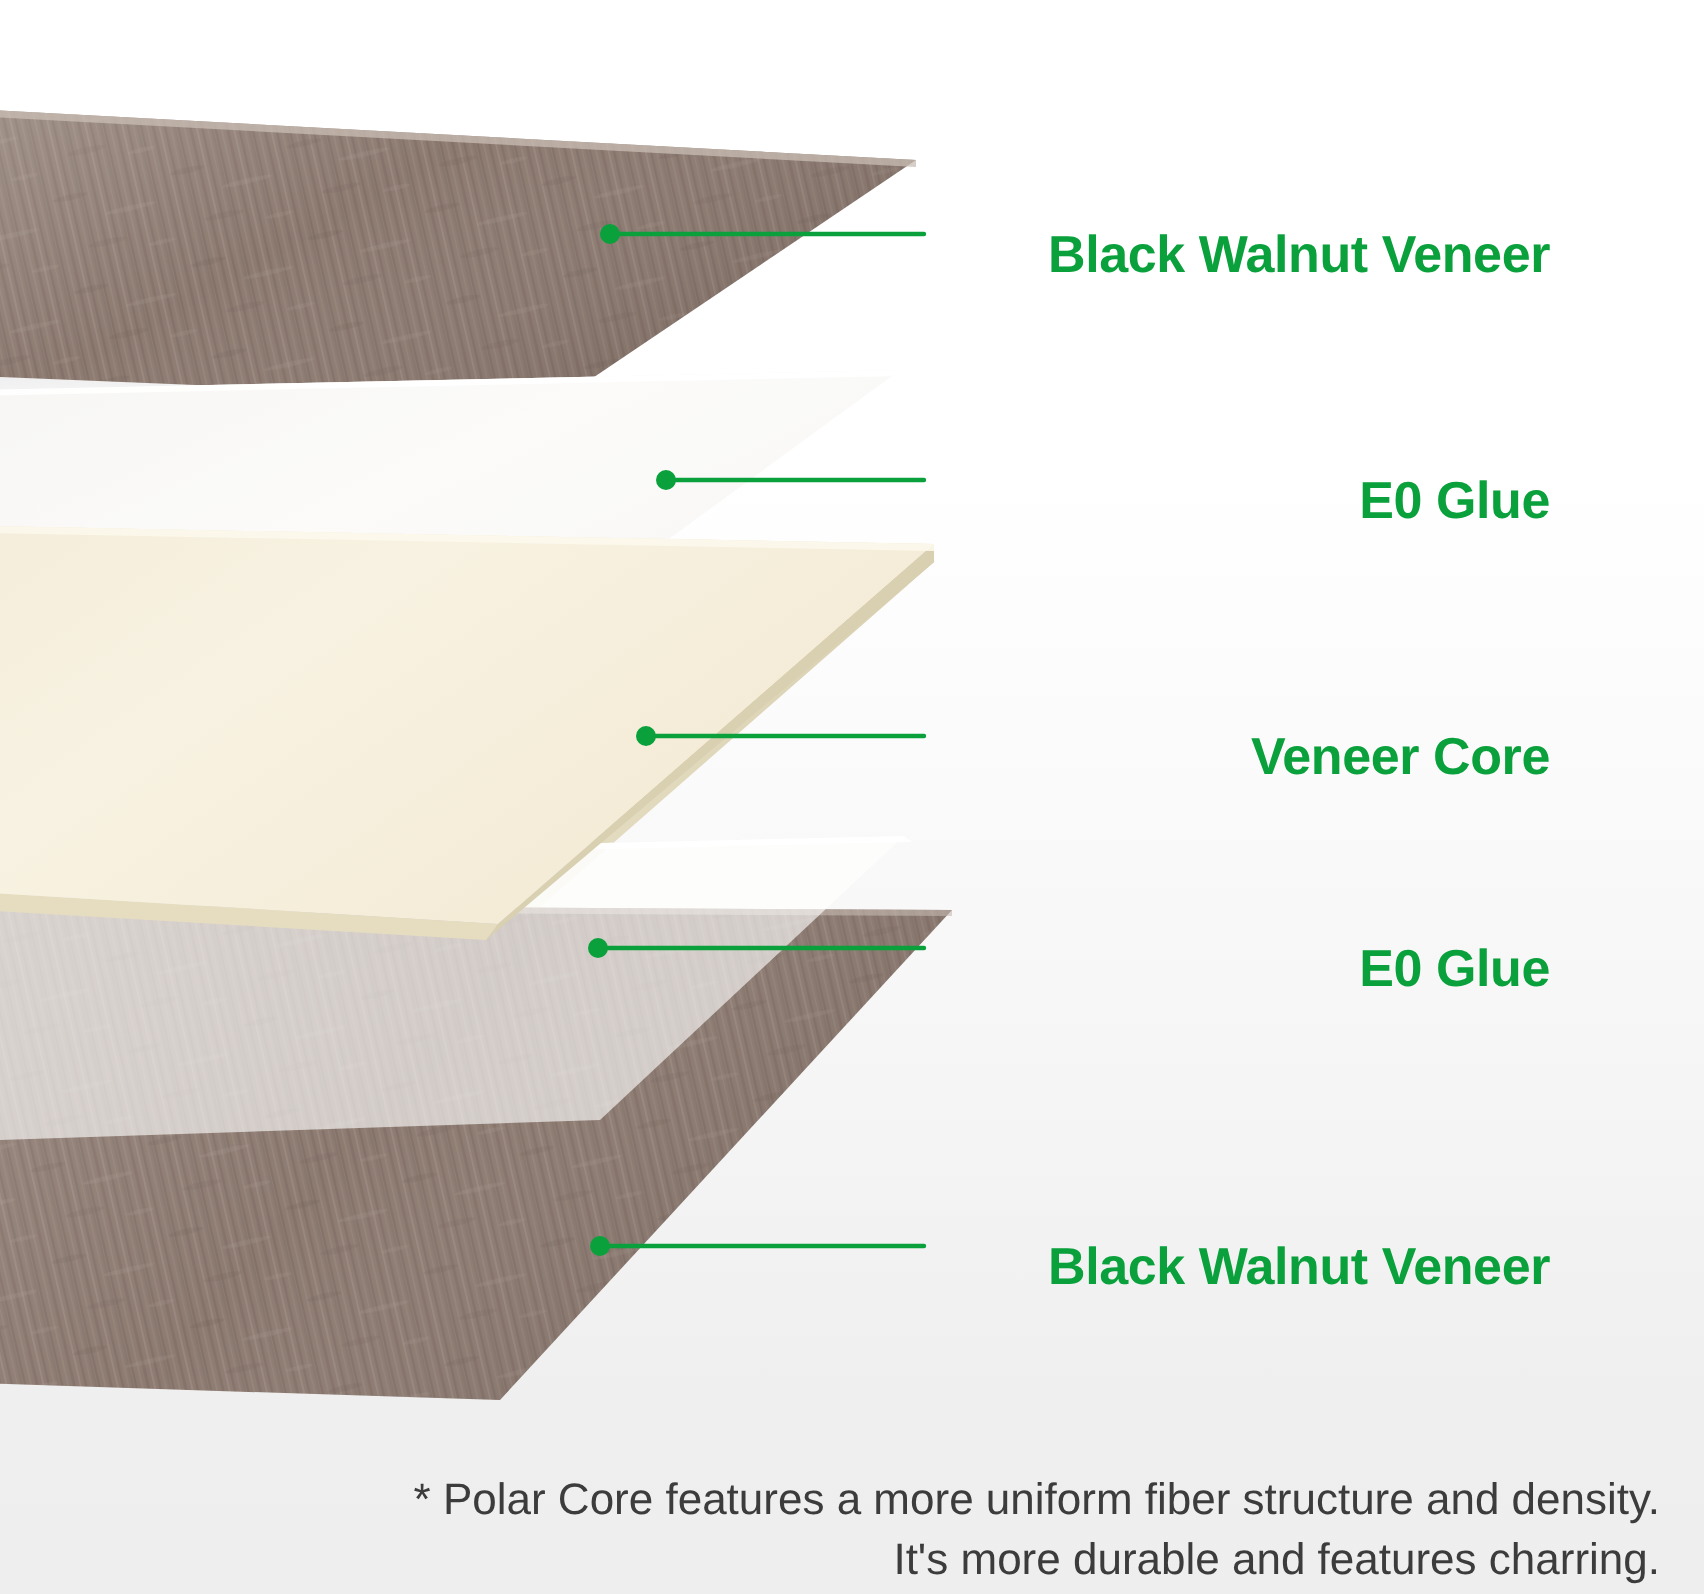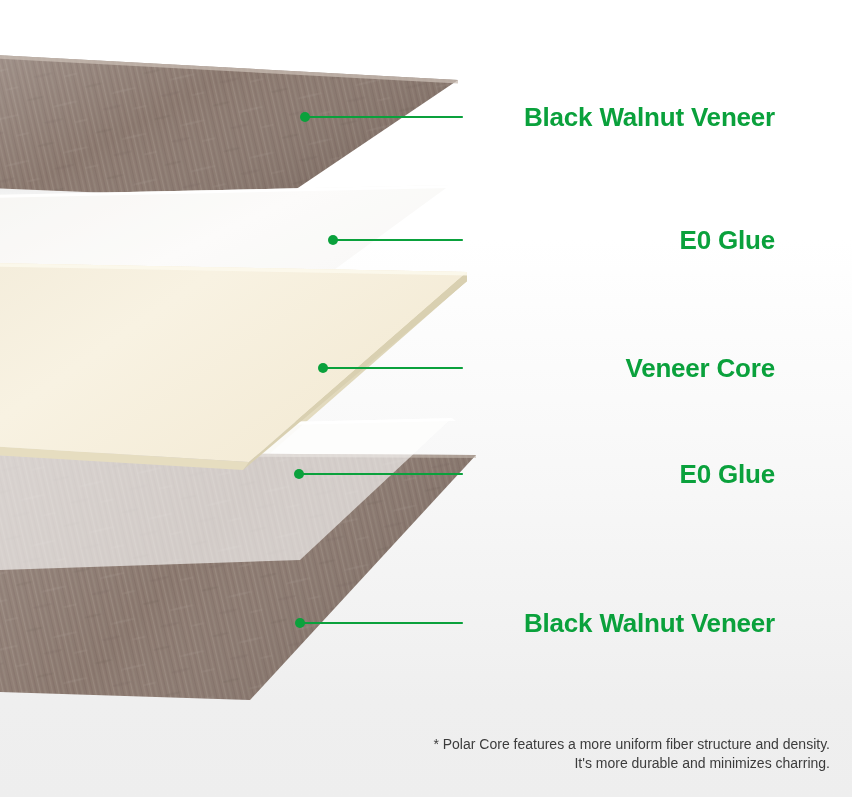--- a/index.html
+++ b/index.html
@@ -24,28 +24,29 @@
     position: absolute;
     right: 77px;
     font-weight: bold;
     font-size: 26px;
     letter-spacing: -0.2px;
     color: #0aa13c;
     white-space: nowrap;
     text-align: center;
     transform: translateY(-50%);
     line-height: 1;
+    margin-top: 10px;
   }
 
   .caption {
     position: absolute;
     left: 0;
     right: 22px;
     text-align: right;
-    font-size: 14px;
+    font-size: 22px;
     line-height: 1.38;
     color: #3c3c3c;
   }
   .caption .l1 { display:block; }
   .caption .l2 { display:block; }
 </style>
 </head>
 <body>
 
 <div id="stage">
@@ -184,16 +185,16 @@
   </svg>
 
   <div class="label" style="top:117px">Black Walnut Veneer</div>
   <div class="label" style="top:240px">E0 Glue</div>
   <div class="label" style="top:368px">Veneer Core</div>
   <div class="label" style="top:474px">E0 Glue</div>
   <div class="label" style="top:623px">Black Walnut Veneer</div>
 
   <div class="caption" style="top:735px">
     <span class="l1">* Polar Core features a more uniform fiber structure and density.</span>
-    <span class="l2">It's more durable and minimizes charring.</span>
+    <span class="l2">It's more durable and features charring.</span>
   </div>
 
 </div>
 
 </body></html>

